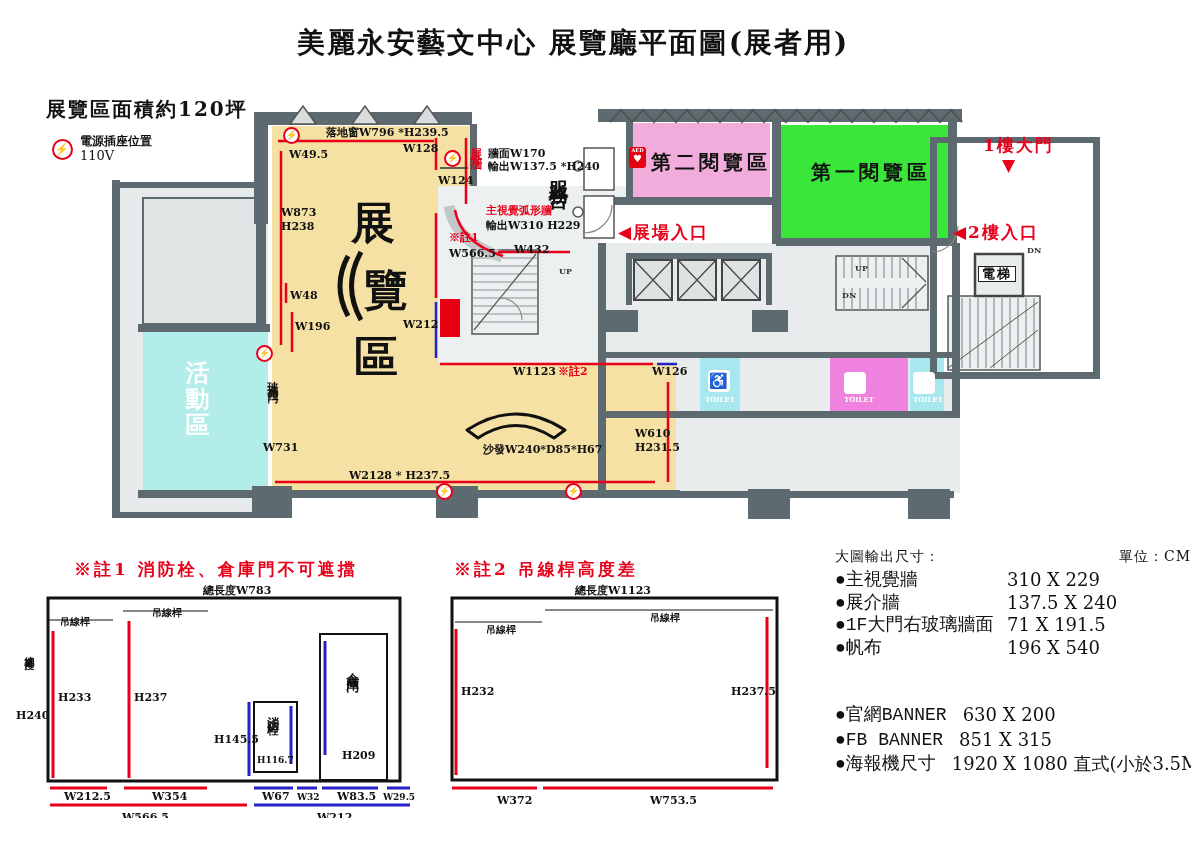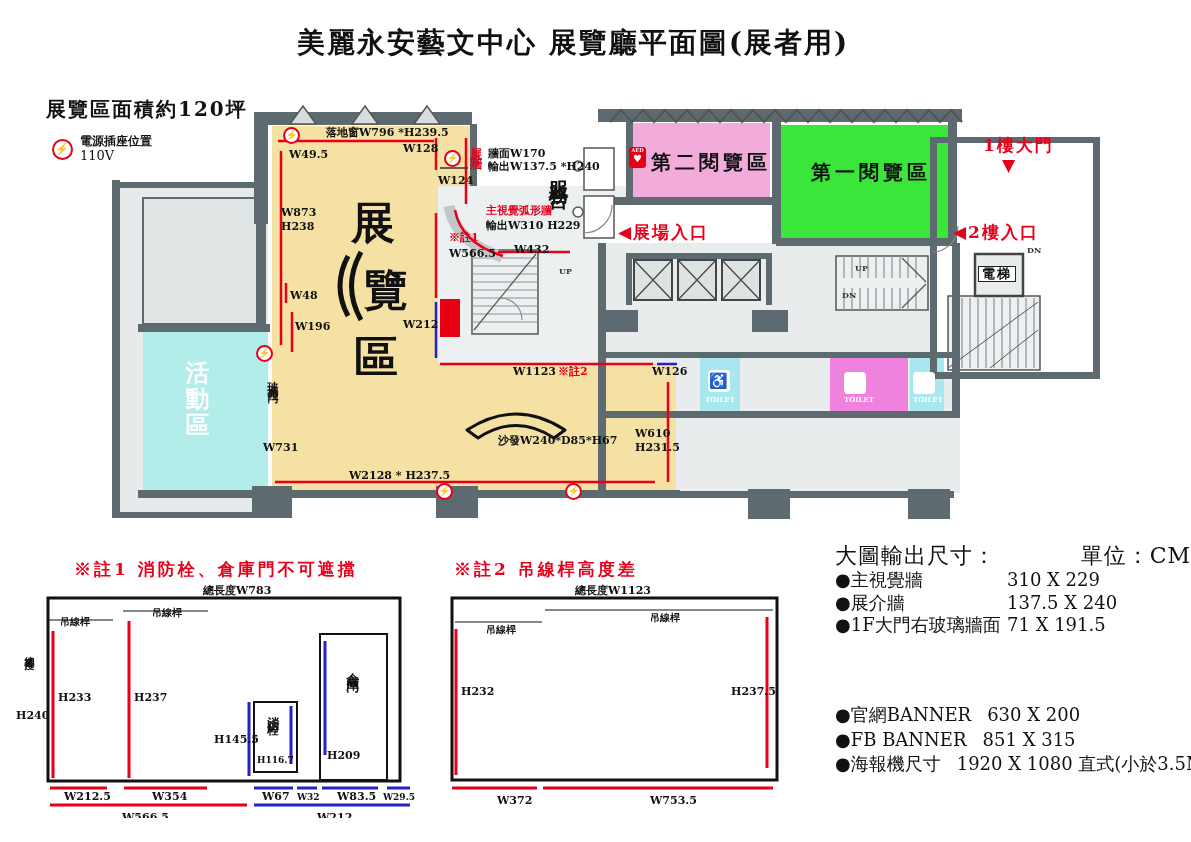--- a/index.html
+++ b/index.html
@@ -37,23 +37,23 @@
   .aed .t{display:block;font-size:5px;line-height:7px;font-weight:bold;}
   .aed .h{display:block;font-size:10px;line-height:10px;}
   .hydbox{position:absolute;left:440px;top:299px;width:20px;height:38px;background:#E60012;z-index:4;}
   .ticon{position:absolute;width:22px;height:22px;background:#fff;border-radius:4px;z-index:4;text-align:center;}
   .ticon .wc{font-size:15px;line-height:22px;color:#1b2a4a;}
   .person{display:inline-block;margin-top:3px;}
   .person .hd{width:6px;height:6px;border-radius:50%;background:#1b2a4a;margin:0 auto;}
   .person .bd{width:10px;height:10px;border-radius:4px 4px 2px 2px;background:#1b2a4a;margin:1px auto 0;}
   
   .spec{position:absolute;width:356px;color:#111;}
-  .spec-head{display:flex;justify-content:space-between;font-size:22px;line-height:26px;letter-spacing:1px;align-items:center;}
+  .spec-head{display:flex;justify-content:space-between;font-size:14px;line-height:26px;letter-spacing:1px;align-items:center;}
   .spec-row{display:flex;font-size:18px;line-height:22.5px;}
-  .spec .nm{width:172px;white-space:nowrap;}
+  .spec .nm{width:172px;white-space:nowrap;font-family:Liberation Mono, monospace;}
   .spec .sz{white-space:nowrap;}
   .spec.digital .spec-row{line-height:24.5px;}
   .spec.digital .nm{width:auto;margin-right:16px;}
 </style>
 </head>
 <body>
 
 <div id="page">
 
   <svg id="plan-svg" width="1191" height="842" viewBox="0 0 1191 842">
@@ -233,21 +233,21 @@
       <span class="lb " style="left: 488px; top: 148px; text-align: center;">牆面W170</span>
       <span class="lb " style="left: 488px; top: 161px;">輸出W137.5 *H240</span>
       <span class="lb red" style="left: 486px; top: 205px;">主視覺弧形牆</span>
       <span class="lb " style="left: 486px; top: 220px;">輸出W310 H229</span>
       <span class="lb " style="left: 514px; top: 244px;">W432</span>
       <span class="lb " style="left: 513px; top: 366px;">W1123</span>
       <span class="lb red" style="left: 558px; top: 366px;">※註2</span>
       <span class="lb " style="left: 652px; top: 366px;">W126</span>
       <span class="lb " style="left: 635px; top: 428px;">W610</span>
       <span class="lb " style="left: 635px; top: 442px;">H231.5</span>
-      <span class="lb " style="left: 483px; top: 435px; margin-left: 15px;">沙發W240*D85*H67</span>
+      <span class="lb " style="left: 483px; top: 444px;">沙發W240*D85*H67</span>
       <span class="lb " style="left: 349px; top: 470px;">W2128 * H237.5</span>
       <span class="lb vert" style="left: 266px; top: 372px;">玻璃拉門</span>
       <span class="lb " style="left: 263px; top: 442px;">W731</span>
       <span class="lb vert red sm12" style="left: 469px; top: 139px;">展介牆</span>
       <span class="lb vert room" style="left: 548px; top: 165px;">服務台</span>
       <span class="lb room" style="left: 651px; top: 151px;">第二閱覽區</span>
       <span class="lb room" style="left: 811px; top: 161px;">第一閱覽區</span>
       <span class="lb big" style="left: 351px; top: 199px;">展</span>
       <span class="lb big" style="left: 364px; top: 266px;">覽</span>
       <span class="lb big" style="left: 354px; top: 333px;">區</span>
@@ -270,21 +270,21 @@
       <span class="lb vert sm10" style="left: 24px; top: 648px;">總高度</span>
       <span class="lb " style="left: 16px; top: 710px;">H240</span>
       <span class="lb tinycjk" style="left: 60px; top: 616px;">吊線桿</span>
       <span class="lb tinycjk" style="left: 152px; top: 607px;">吊線桿</span>
       <span class="lb " style="left: 58px; top: 692px;">H233</span>
       <span class="lb " style="left: 134px; top: 692px;">H237</span>
       <span class="lb " style="left: 214px; top: 734px;">H145.5</span>
       <span class="lb vert sm12" style="left: 266px; top: 706px;">消防栓</span>
       <span class="lb sm9" style="left: 257px; top: 756px;">H116.7</span>
       <span class="lb vert sm13" style="left: 345px; top: 662px;">倉庫門</span>
-      <span class="lb " style="left: 327px; top: 750px;">H209</span>
+      <span class="lb " style="left: 342px; top: 750px;">H209</span>
       <span class="lb " style="left: 64px; top: 791px;">W212.5</span>
       <span class="lb " style="left: 152px; top: 791px;">W354</span>
       <span class="lb " style="left: 122px; top: 812px;">W566.5</span>
       <span class="lb " style="left: 262px; top: 791px;">W67</span>
       <span class="lb sm9" style="left: 297px; top: 793px;">W32</span>
       <span class="lb " style="left: 337px; top: 791px;">W83.5</span>
       <span class="lb sm9" style="left: 383px; top: 793px;">W29.5</span>
       <span class="lb " style="left: 317px; top: 812px;">W212</span>
       <span class="lb note-title" style="left: 454px; top: 560px;">※註2 吊線桿高度差</span>
       <span class="lb " style="left: 575px; top: 585px;">總長度W1123</span>
@@ -314,20 +314,24 @@
           <span class="sz">310 X 229</span>
         </div>
         <div class="spec-row">
           <span class="nm">●展介牆</span>
           <span class="sz">137.5 X 240</span>
         </div>
         <div class="spec-row">
           <span class="nm">●1F大門右玻璃牆面</span>
           <span class="sz">71 X 191.5</span>
         </div>
+        <div class="spec-row">
+          <span class="nm">●帆布</span>
+          <span class="sz">196 X 540</span>
+        </div>
       </div>
   </div>
   <div class="spec digital" style="left:835px;top:703px">
     <div class="spec-rows">
         <div class="spec-row">
           <span class="nm">●官網BANNER</span>
           <span class="sz">630 X 200</span>
         </div>
         <div class="spec-row">
           <span class="nm">●FB BANNER</span>

